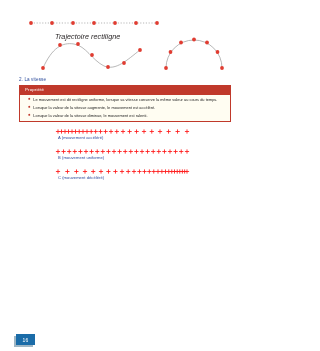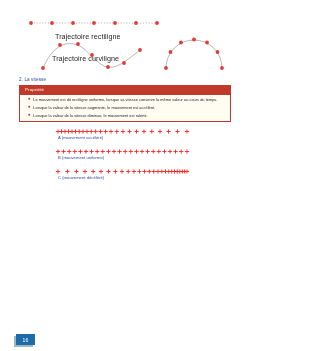--- a/index.html
+++ b/index.html
@@ -35,21 +35,21 @@
   .fig-traj svg { display: block; }
 
   .traj-label {
     position: absolute;
     font-size: 7.2px;
     color: #231f20;
     white-space: nowrap;
     letter-spacing: 0.05px;
     line-height: 1.15;
   }
-  .lbl-rect { left: 55px;  top: 25px; }
+  .lbl-rect { left: 55px;  top: 25px; font-style: italic; }
   .lbl-curv { left: 52px;  top: 47px; }
   .lbl-circ { left: 174px; top: 40px; text-align: center; }
 
   
   .sec-heading {
     position: absolute;
     left: 19px;
     top: 77px;
     font-size: 4.6px;
     color: #2b4a9b;
@@ -183,21 +183,20 @@
         <circle cx="181" cy="34.5" r="1.9"></circle>
         <circle cx="194" cy="31.5" r="1.9"></circle>
         <circle cx="207" cy="34.5" r="1.9"></circle>
         <circle cx="217.5" cy="44" r="1.9"></circle>
         <circle cx="222" cy="60" r="1.9"></circle>
       </g>
     </svg>
 
     <div class="traj-label lbl-rect">Trajectoire rectiligne</div>
 
-    <div class="traj-label lbl-curv">Trajectoire curviligne</div>
 
   </div>
 
   <div class="sec-heading">2. La vitesse</div>
 
   <div class="prop-box">
     <div class="prop-head">Propriété</div>
     <div class="prop-body">
       <div class="prop-item">
         <span class="prop-bullet">●</span>

